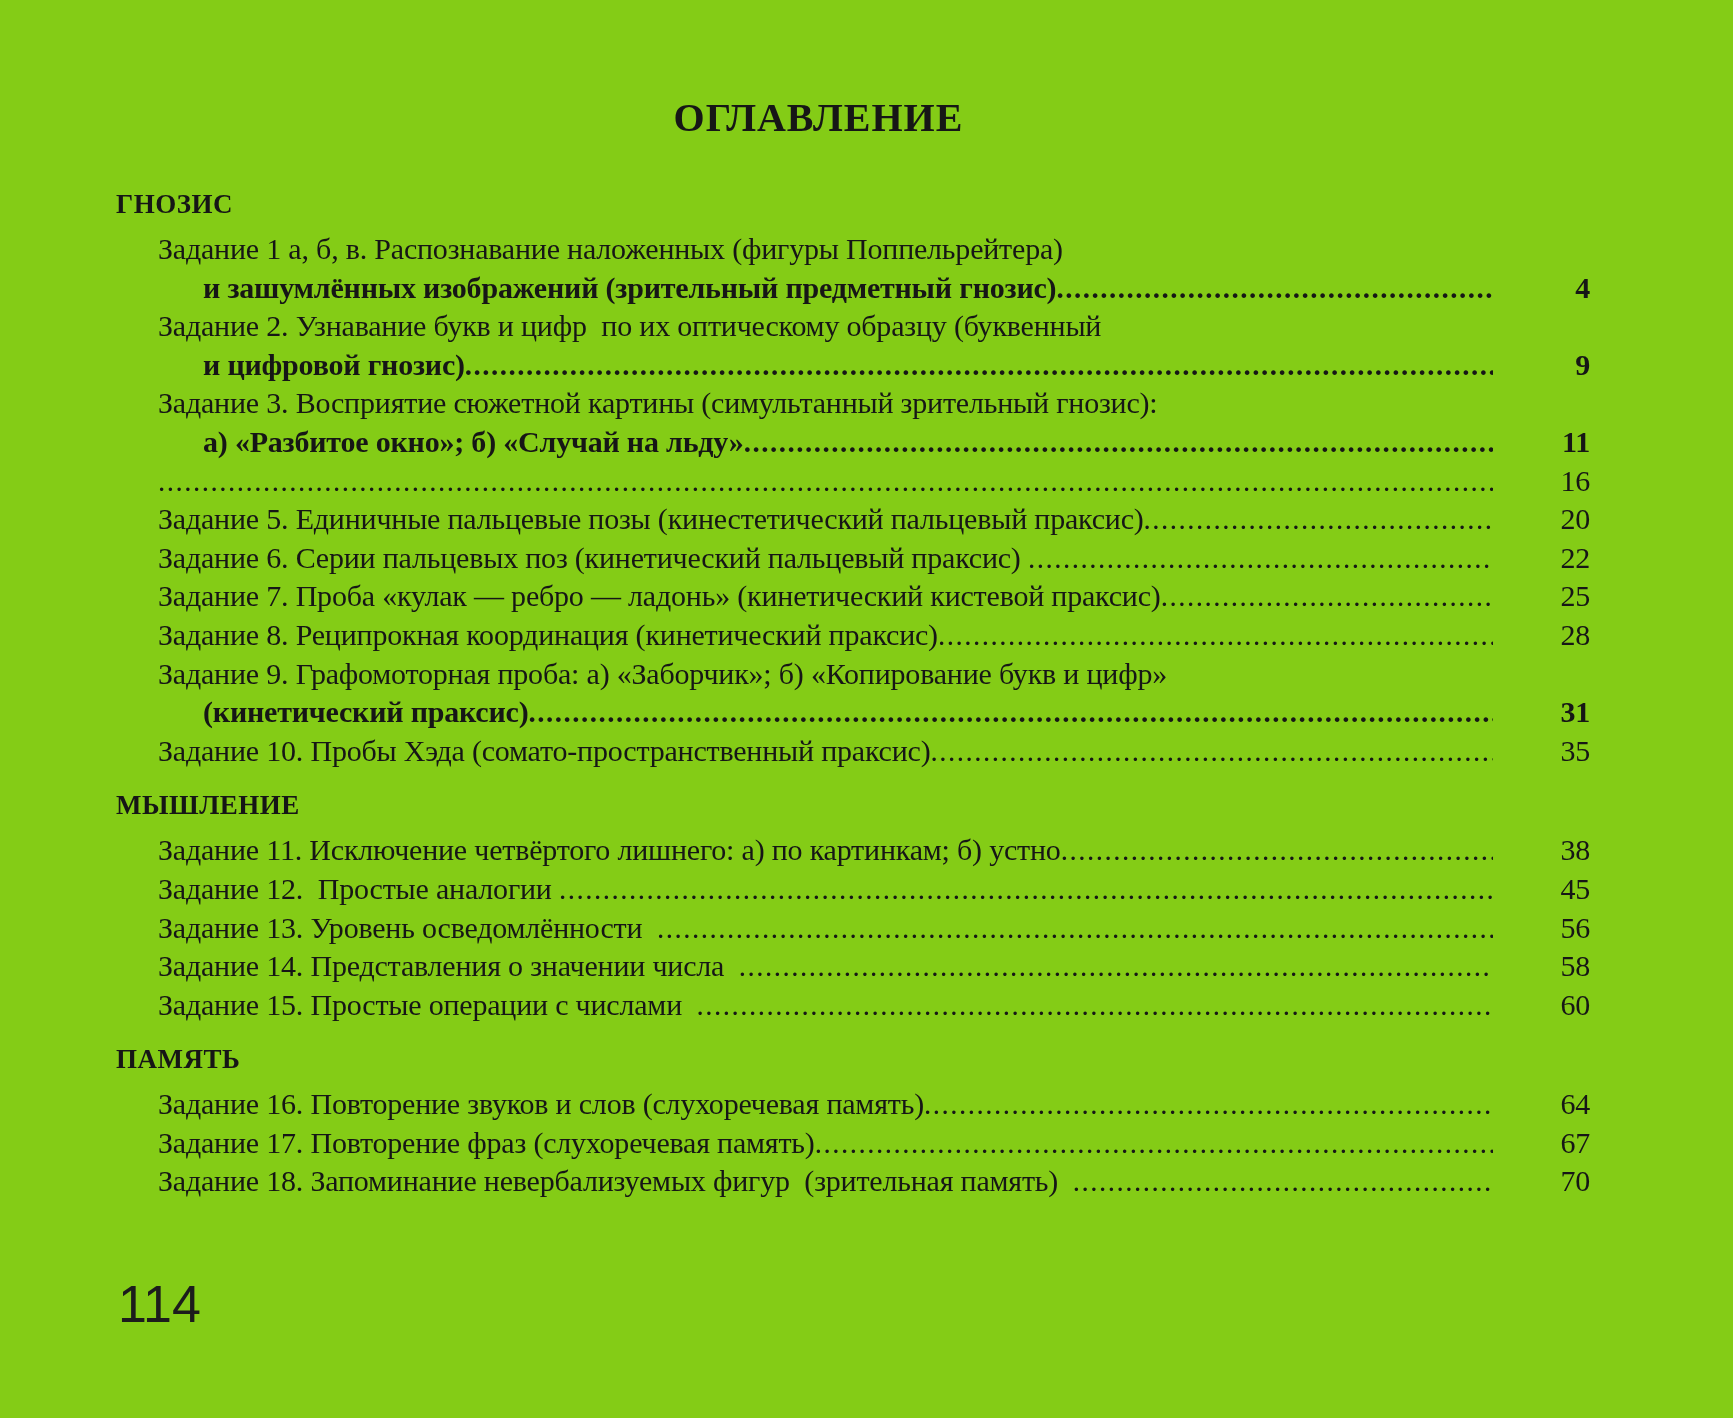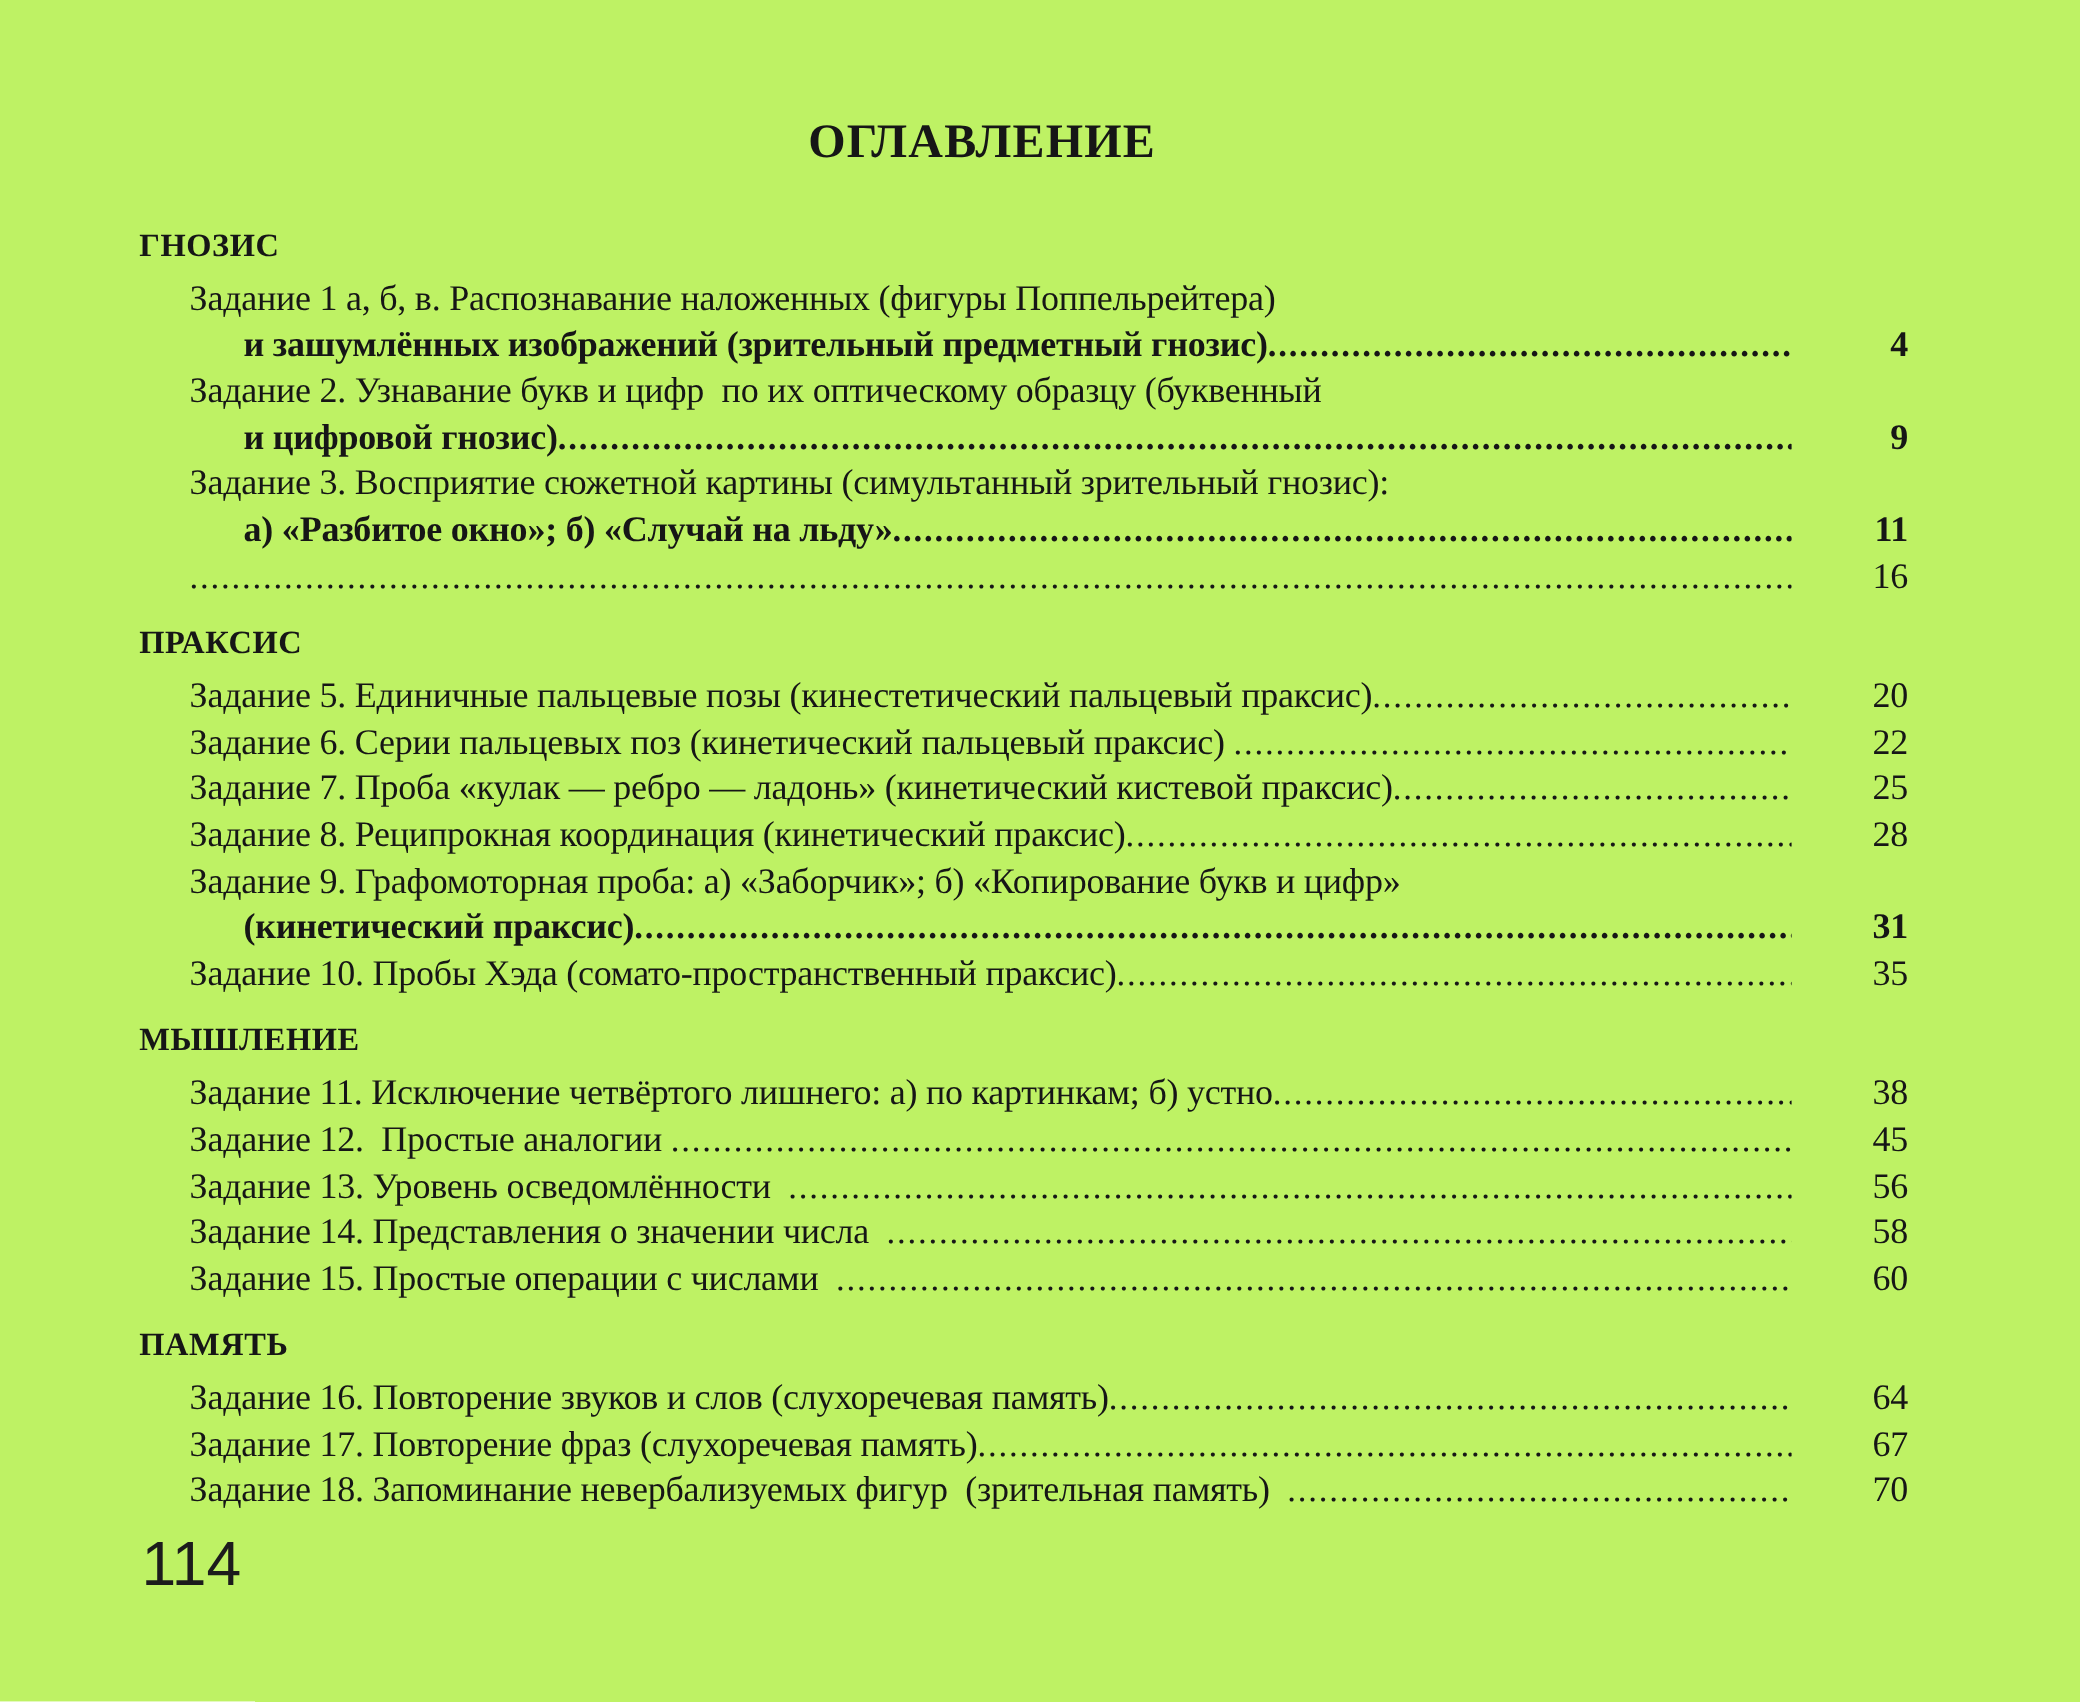--- a/index.html
+++ b/index.html
@@ -4,21 +4,21 @@
 <style>
   html, body {
     margin: 0;
     padding: 0;
     background: #ffffff;
   }
   .page {
     position: relative;
     width: 1733px;
     height: 1418px;
-    background: #bef264;
+    background: #84cc16;
     color: #161616;
     box-sizing: border-box;
     padding-top: 96px;
     font-family: "Liberation Serif", "DejaVu Serif", serif;
     overflow: hidden;
   }
   .title {
     text-align: center;
     font-weight: bold;
     font-size: 40px;
@@ -101,21 +101,20 @@
       </div>
       <div class="row ind2">
         <span class="txt">а) «Разбитое окно»; б) «Случай на льду»</span>
         <span class="leader"></span>
         <span class="pagenum">11</span>
       </div>
       <div class="row ind1">
         <span class="leader"></span>
         <span class="pagenum">16</span>
       </div>
-      <div class="sec">ПРАКСИС</div>
       <div class="row ind1">
         <span class="txt">Задание 5. Единичные пальцевые позы (кинестетический пальцевый праксис)</span>
         <span class="leader"></span>
         <span class="pagenum">20</span>
       </div>
       <div class="row ind1">
         <span class="txt">Задание 6. Серии пальцевых поз (кинетический пальцевый праксис) </span>
         <span class="leader"></span>
         <span class="pagenum">22</span>
       </div>

